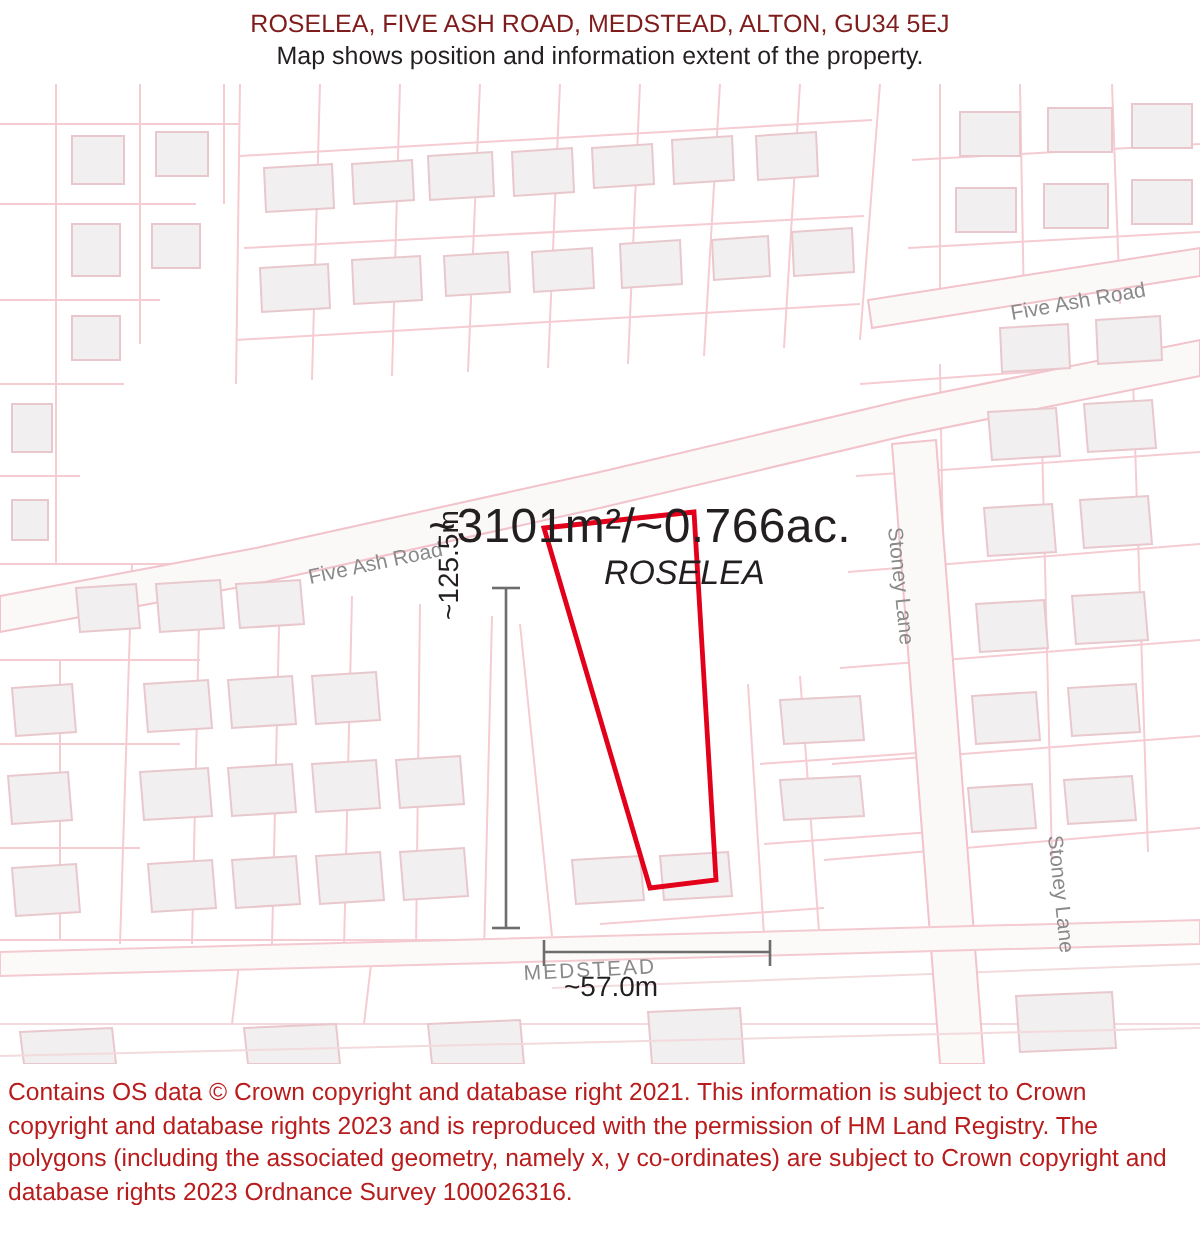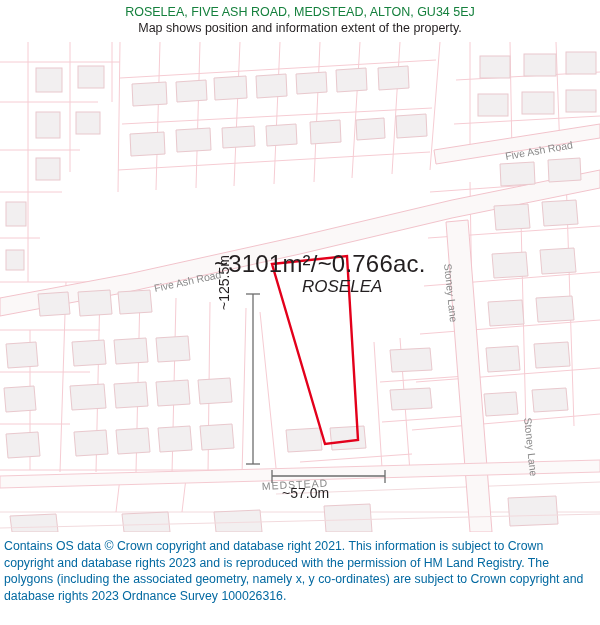--- a/index.html
+++ b/index.html
@@ -26,21 +26,21 @@
     left: 0;
     width: 600px;
     height: 42px;
     text-align: center;
     padding-top: 4px;
     box-sizing: border-box;
   }
   .header .title {
     font-size: 12.5px;
     line-height: 16px;
-    color: #15803d;
+    color: #7f1d1d;
   }
   .header .subtitle {
     font-size: 12.5px;
     line-height: 16px;
     color: #231f20;
   }
   
   .map {
     position: absolute;
     top: 42px;
@@ -94,21 +94,21 @@
   .footer {
     position: absolute;
     top: 532px;
     left: 0;
     width: 600px;
     height: 93px;
     box-sizing: border-box;
     padding: 6px 4px 0 4px;
     font-size: 12.3px;
     line-height: 16.5px;
-    color: #0369a1;
+    color: #b91c1c;
   }
 </style>
 </head>
 <body>
 
 <div class="page">
 
   <div class="header">
     <div class="title">ROSELEA, FIVE ASH ROAD, MEDSTEAD, ALTON, GU34 5EJ</div>
     <div class="subtitle">Map shows position and information extent of the property.</div>

